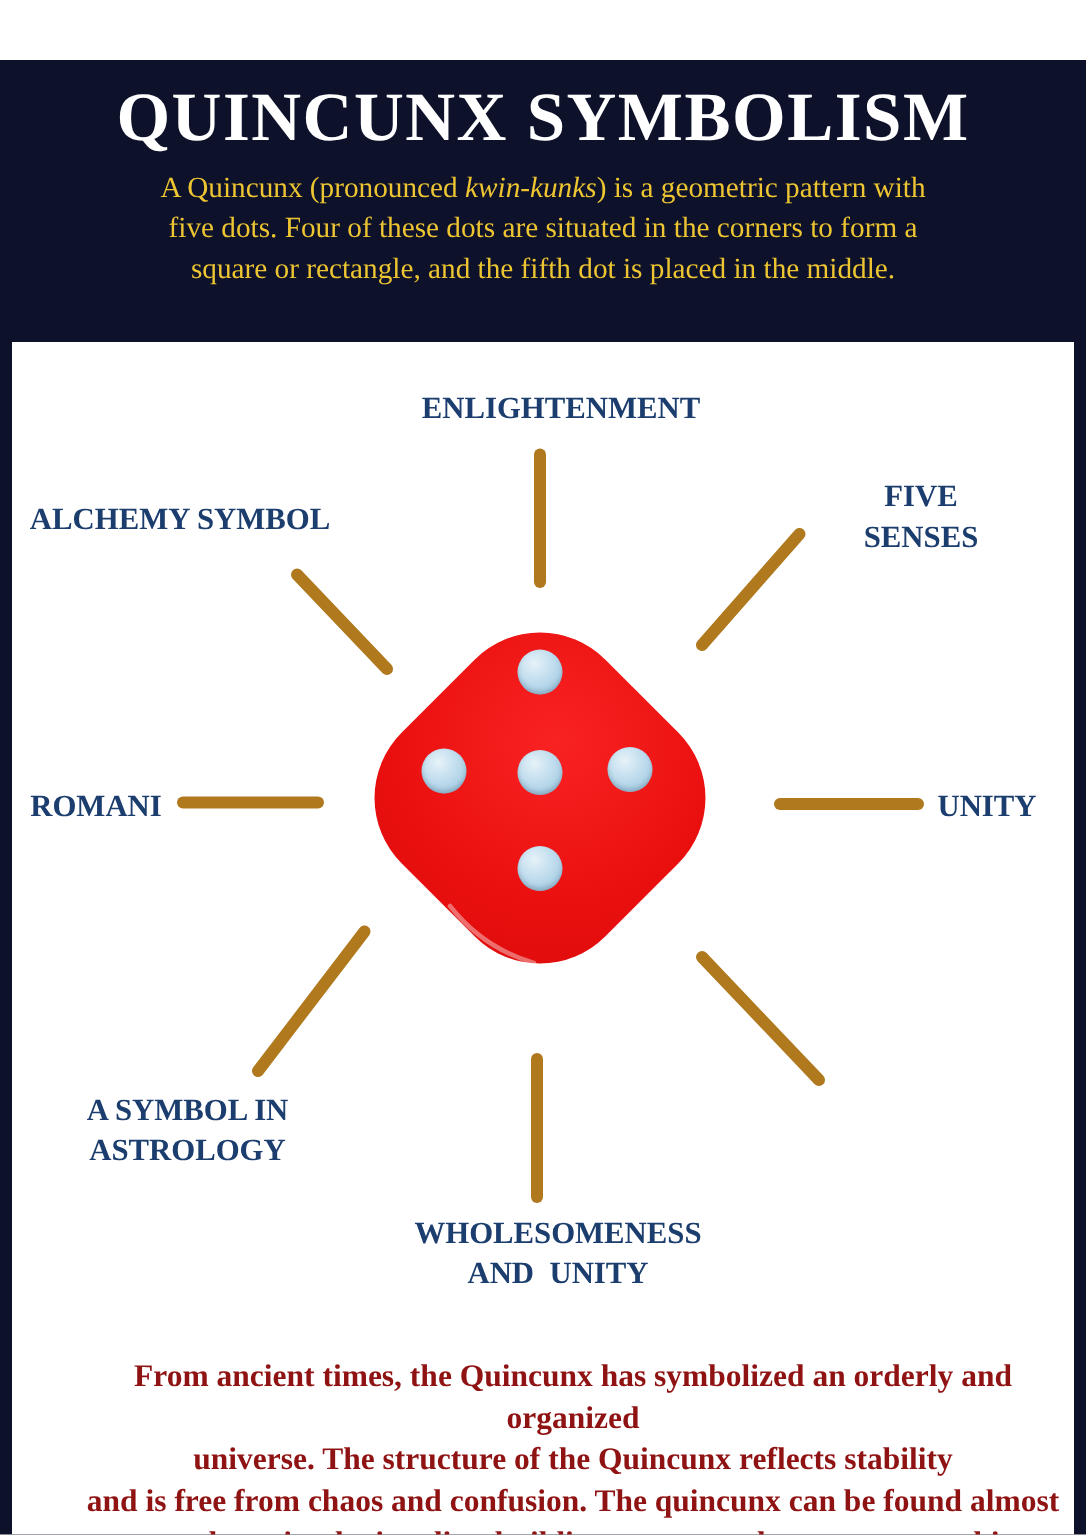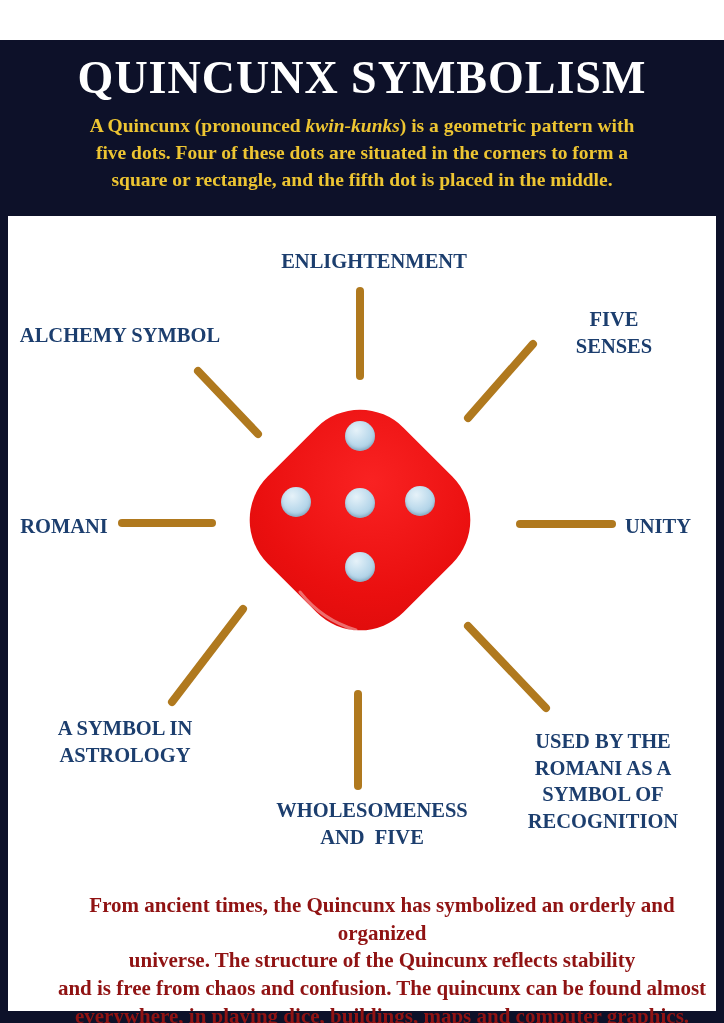--- a/index.html
+++ b/index.html
@@ -5,24 +5,24 @@
   * { margin:0; padding:0; box-sizing:border-box; }
   html, body { width:724px; height:1023px; }
   .page {
     position:relative; width:724px; height:1023px;
     background:#0d1129; overflow:hidden;
     font-family:"Liberation Serif", serif;
     margin-top:40px;
   }
   .header { position:absolute; top:0; left:0; width:100%; height:190px; text-align:center; }
   .title { margin-top:12px; color:#ffffff; font-size:46px; font-weight:bold; letter-spacing:1px; line-height:1.15; }
-  .intro { margin:8px auto 0; width:700px; color:#edc532; font-weight:bold; font-size:19.5px; line-height:1.38; white-space:pre-line; }
+  .intro { margin:8px auto 0; width:700px; color:#edc532; font-weight:normal; font-size:19.5px; line-height:1.38; white-space:pre-line; }
   .intro em { font-style:italic; }
 
-  .panel { position:absolute; left:8px; top:176px; width:708px; height:795px; background:#ffffff; }
+  .panel { position:absolute; left:8px; top:188px; width:708px; height:795px; background:#ffffff; }
   svg.layer { position:absolute; left:0; top:0; width:708px; height:795px; pointer-events:none; }
 
   .die {
     position:absolute; left:352px; top:304px; width:192px; height:192px;
     transform:translate(-50%,-50%) rotate(45deg);
     background:radial-gradient(circle at 40% 32%, #f92222 0%, #ea0f0f 65%, #db0b0b 100%);
     border-radius:32%;
   }
   .pip {
     position:absolute; width:30px; height:30px; border-radius:50%;
@@ -101,25 +101,21 @@
     <div class="pip pip-bottom"></div>
 
     <div class="label lbl-enlightenment">ENLIGHTENMENT</div>
     <div class="label lbl-alchemy">ALCHEMY SYMBOL</div>
     <div class="label lbl-five-senses">FIVE SENSES</div>
     <div class="label lbl-order">ROMANI</div>
     <div class="label lbl-energy">UNITY</div>
     <div class="label lbl-astrology">A SYMBOL IN
 ASTROLOGY</div>
     <div class="label lbl-wholesomeness">WHOLESOMENESS
-AND  FIVE</div>
-    <div class="label lbl-romani">USED BY THE
-ROMANI AS A
-SYMBOL OF
-RECOGNITION</div>
+AND  UNITY</div>
 
     <p class="summary">From ancient times, the Quincunx has symbolized an orderly and organized
 universe. The structure of the Quincunx reflects stability
 and is free from chaos and confusion. The quincunx can be found almost
 everywhere, in playing dice, buildings, maps and computer graphics.</p>
 
   </main>
 
   <footer class="footer">
     <span class="site">symbolsage.com</span>

